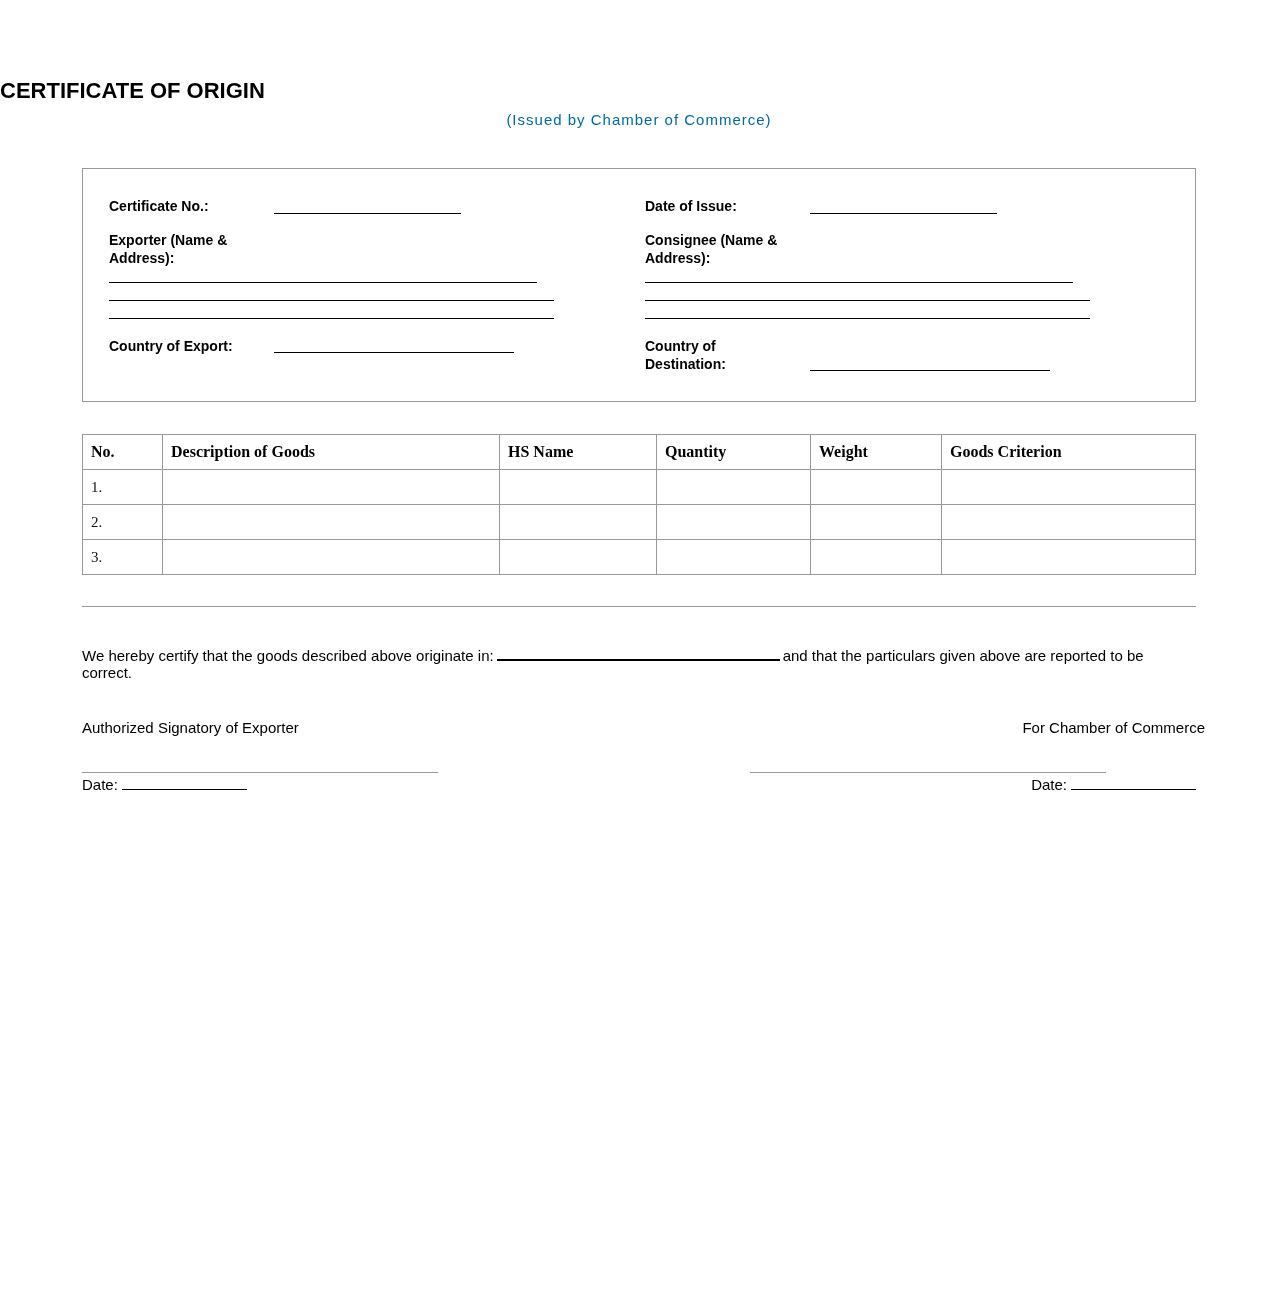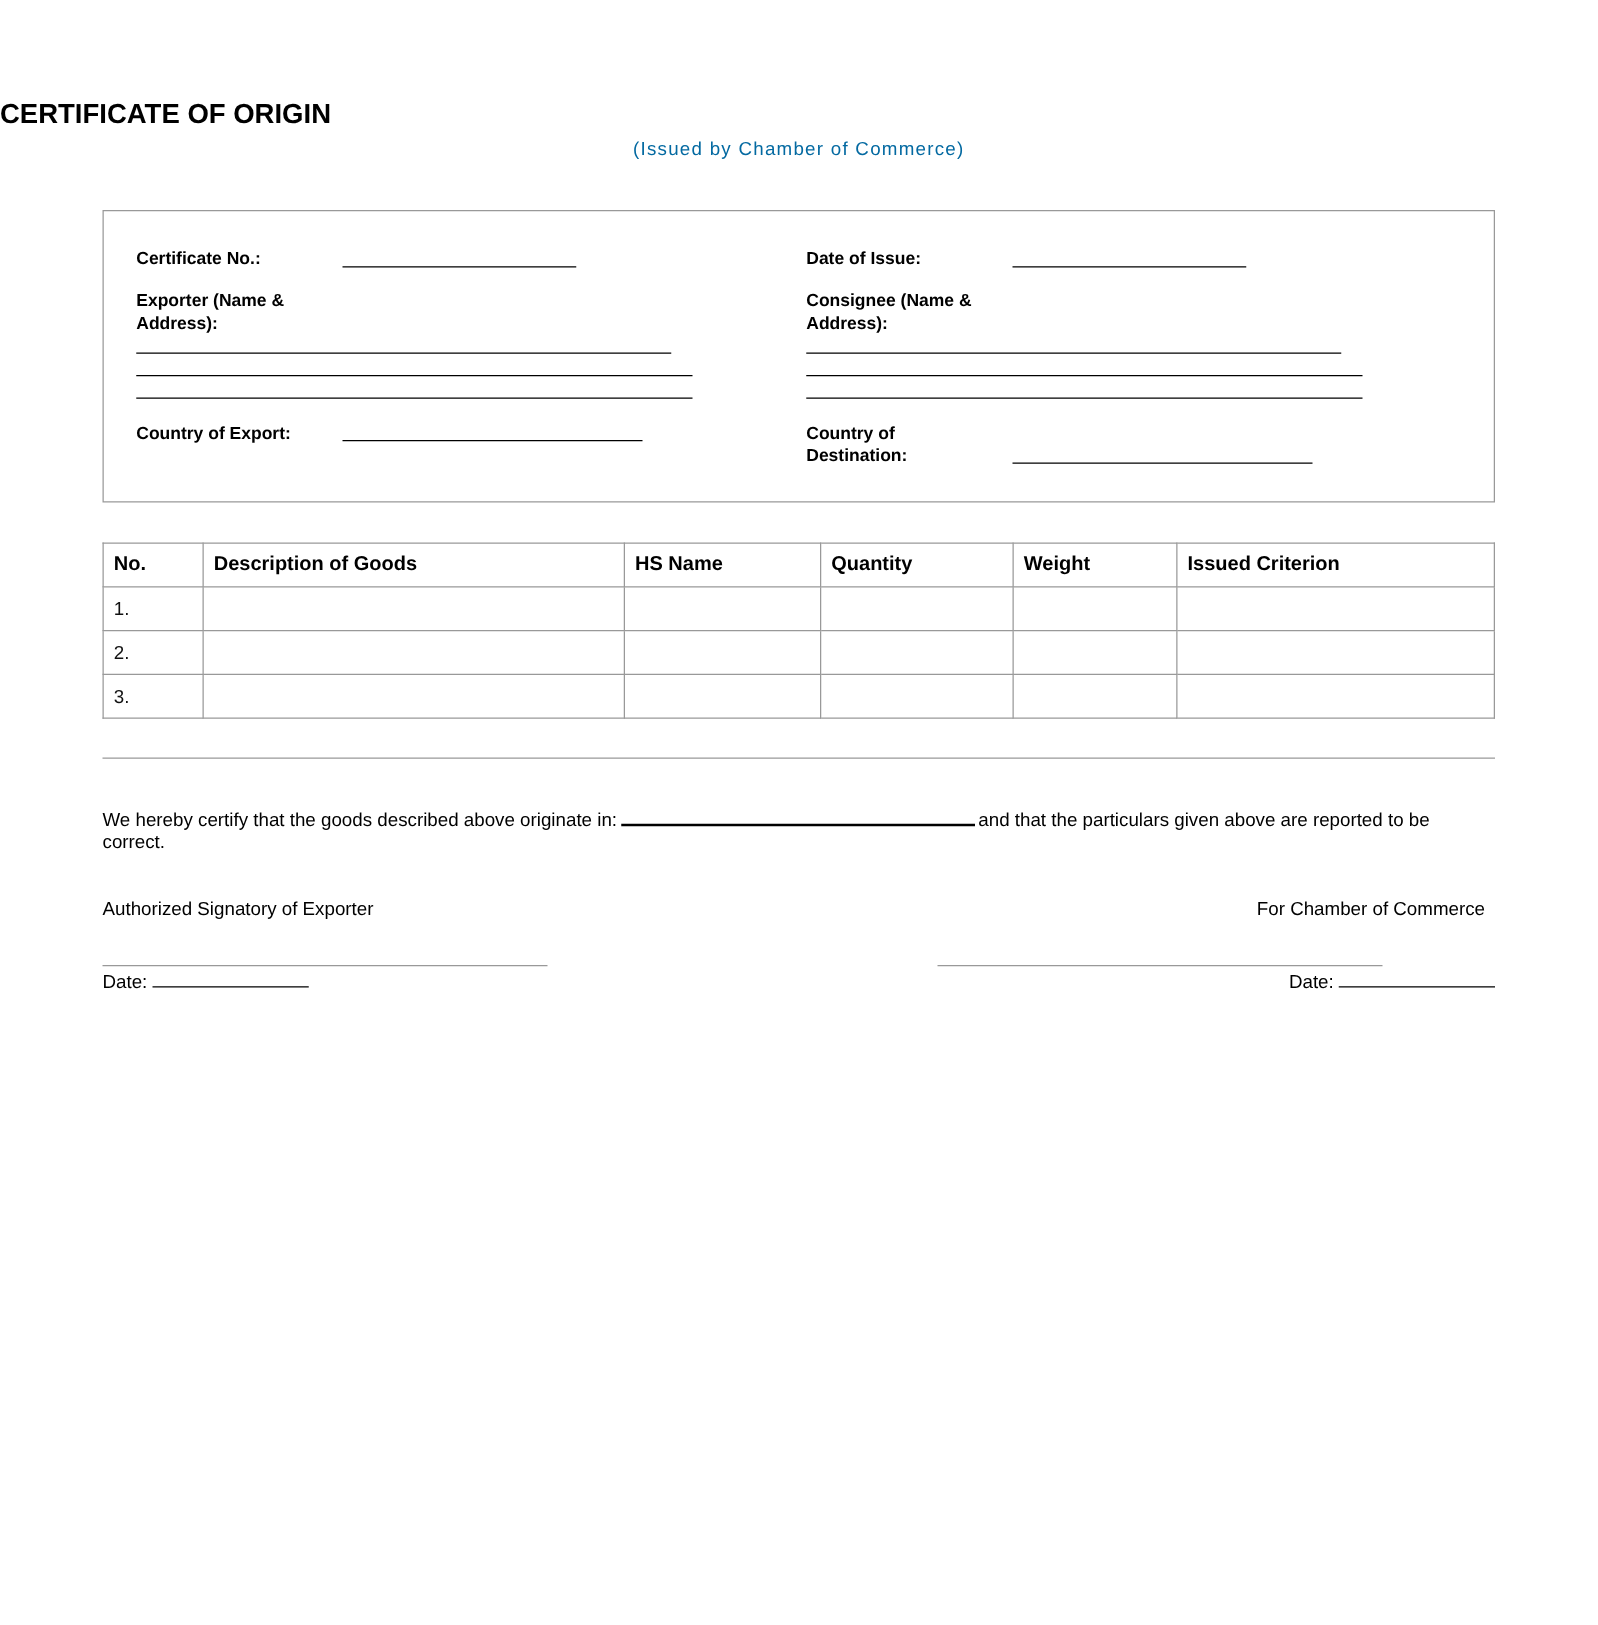--- a/index.html
+++ b/index.html
@@ -3,21 +3,21 @@
 <meta charset="utf-8">
 <style>
   html, body { margin: 0; padding: 0; background: #ffffff; }
   body { width: 1278px; height: 1300px; position: relative; font-family: "Liberation Sans", sans-serif; color: #000; }
   .title { position: absolute; top: 78px; left: 0; width: 1278px; text-align: left; font-weight: bold; font-size: 22px; letter-spacing: 0px; }
   .subtitle { position: absolute; top: 111px; left: 0; width: 1278px; text-align: center; font-size: 15px; letter-spacing: 1px; color: #0369a1; }
   .info-box { position: absolute; left: 82px; top: 168px; width: 1112px; height: 232px; border: 1px solid #999; }
   .lbl { position: absolute; font-weight: bold; font-size: 14px; line-height: 18px; }
   .uline { position: absolute; height: 0; border-bottom: 1.5px solid #000; }
   table.goods { position: absolute; left: 82px; top: 434px; width: 1114px; border-collapse: collapse; font-size: 16px; }
-  table.goods th, table.goods td { border: 1px solid #999; height: 34px; padding: 0 8px; text-align: left; vertical-align: middle; }
+  table.goods th, table.goods td { border: 1px solid #999; height: 34px; padding: 0 8px; text-align: left; vertical-align: middle; font-family: Liberation Serif, serif; }
   table.goods th { font-weight: bold; }
   table.goods td.no { font-size: 15px; color: #111; }
   .hr { position: absolute; left: 82px; top: 606px; width: 1114px; border-top: 1px solid #999; }
   .certify { position: absolute; left: 82px; top: 645px; width: 1114px; font-size: 15px; line-height: 17px; }
   .certify .blank { display: inline-block; width: 283px; border-bottom: 2px solid #000; height: 14px; vertical-align: baseline; margin: 0 3px; }
   .sig-label { position: absolute; top: 719px; font-size: 15px; }
   .sig-line { position: absolute; top: 772px; width: 356px; border-top: 1px solid #999; }
   .date-wrap { position: absolute; top: 775px; font-size: 15px; }
   .date-wrap .dblank { display: inline-block; width: 125px; border-bottom: 1px solid #000; height: 14px; margin-left: 4px; vertical-align: baseline; }
 </style>
@@ -70,21 +70,21 @@
       <col style="width:131px">
       <col>
   </colgroup>
   <thead>
     <tr>
       <th>No.</th>
       <th>Description of Goods</th>
       <th>HS Name</th>
       <th>Quantity</th>
       <th>Weight</th>
-      <th>Issued Criterion</th>
+      <th>Goods Criterion</th>
     </tr>
   </thead>
   <tbody>
     <tr>
       <td class="no">1.</td>
       <td></td>
       <td></td>
       <td></td>
       <td></td>
       <td></td>
@@ -108,21 +108,21 @@
   </tbody>
 </table>
 
 <div class="hr"></div>
 
 <div class="certify">
   <span>We hereby certify that the goods described above originate in:</span><span class="blank"></span><span>and that the particulars given above are reported to be correct.</span>
 </div>
 
 <div class="sig-label" style="left:82px;">Authorized Signatory of Exporter</div>
-<div class="sig-label" style="right:90px; text-align:right;">For Chamber of Commerce</div>
+<div class="sig-label" style="right:73px; text-align:right;">For Chamber of Commerce</div>
 
 <div class="sig-line" style="left:82px;"></div>
 <div class="sig-line" style="left:750px;"></div>
 
 <div class="date-wrap" style="left:82px;">
   <span>Date:</span><span class="dblank"></span>
 </div>
 <div class="date-wrap" style="right:82px;">
   <span>Date:</span><span class="dblank"></span>
 </div>

